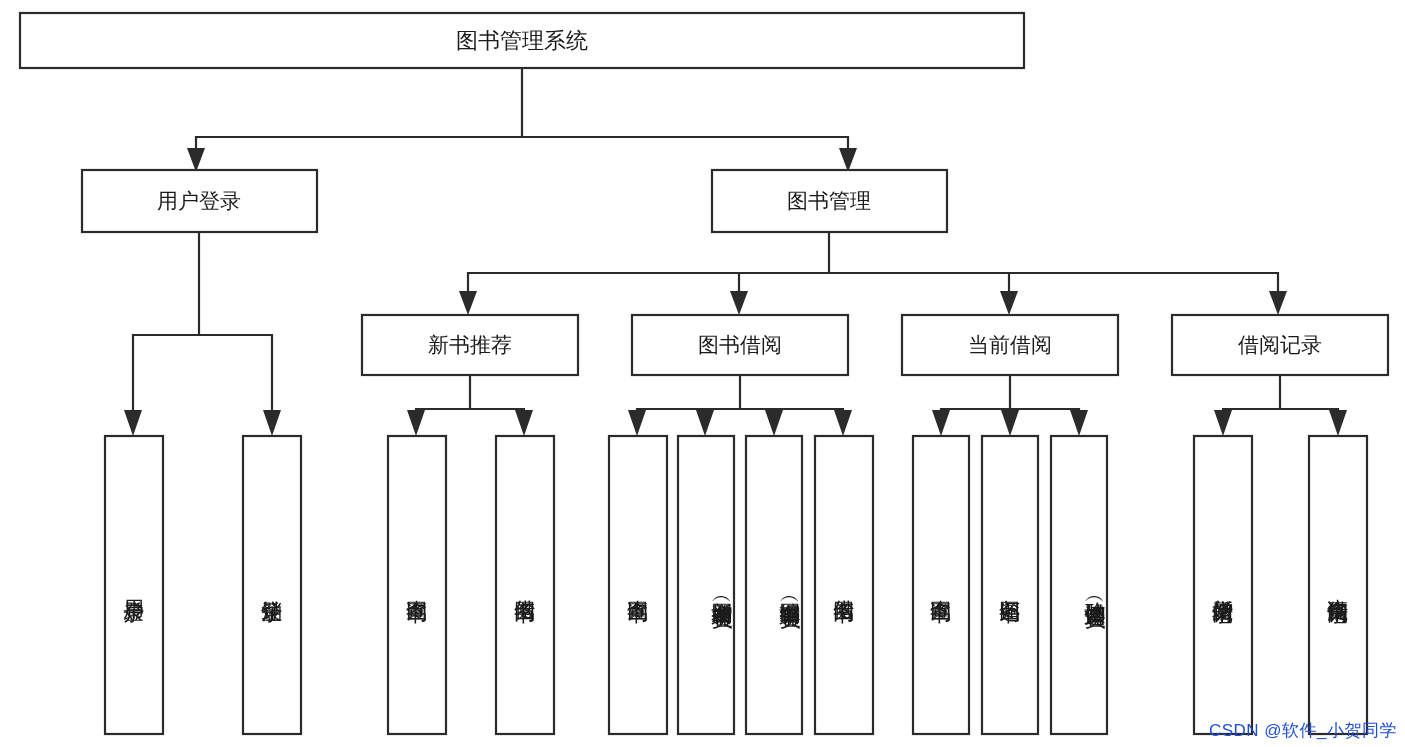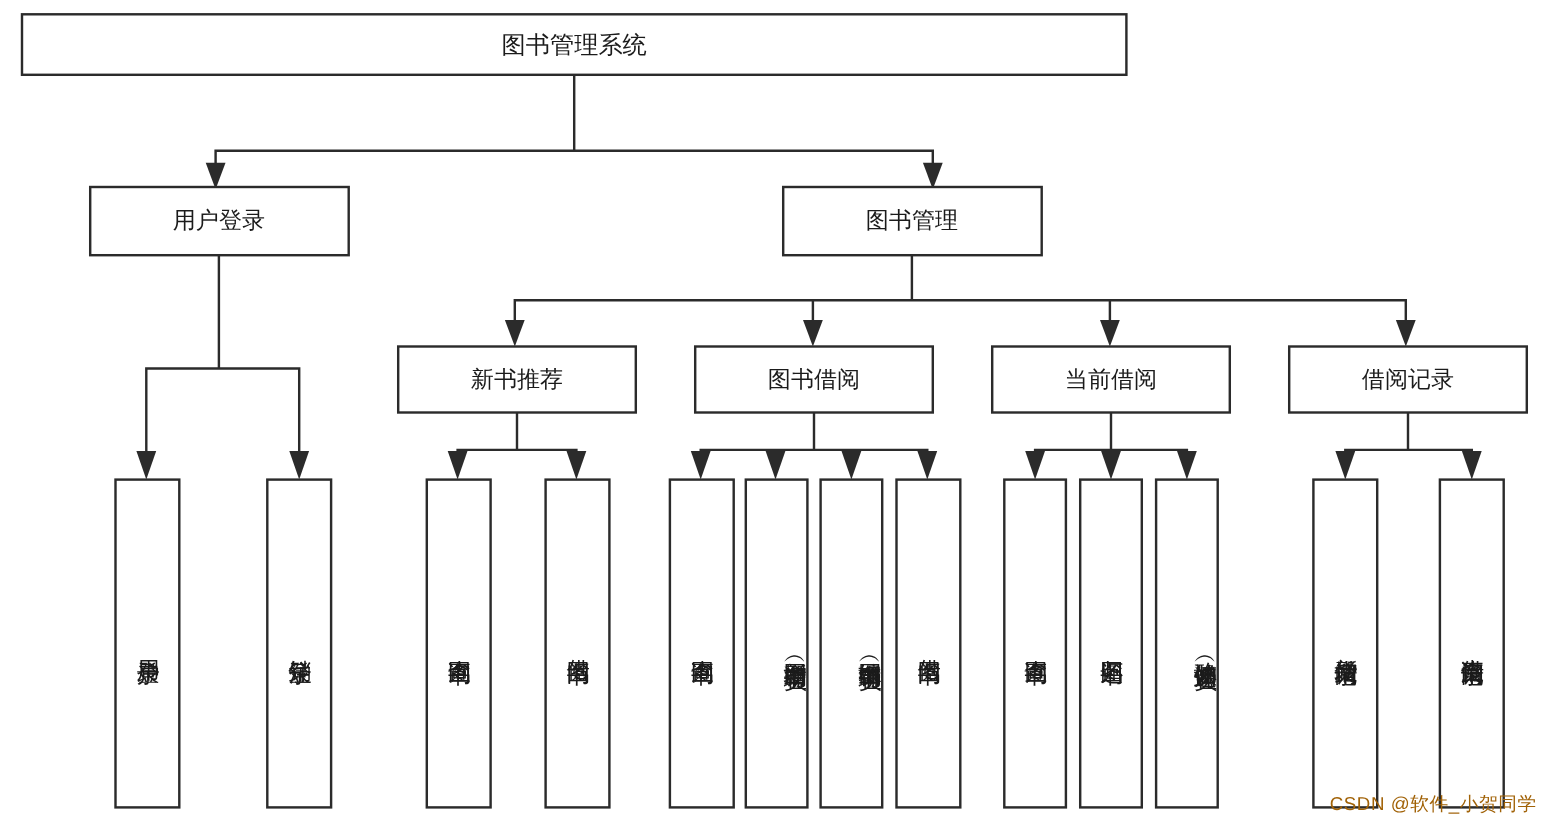--- a/index.html
+++ b/index.html
@@ -65,21 +65,21 @@
     color: #1b1b1b;
     pointer-events: none;
     text-align: center;
   }
   .watermark {
     position: absolute;
     right: 8px;
     bottom: 5px;
     font-family: "Liberation Sans", "DejaVu Sans", sans-serif;
     font-size: 17px;
-    color: #a16207;
+    color: #1d4ed8;
     letter-spacing: 0.5px;
     white-space: nowrap;
   }
 </style>
 </head>
 <body>
 
 <div id="canvas">
 
   <svg class="diagram" viewBox="0 0 1405 747">

